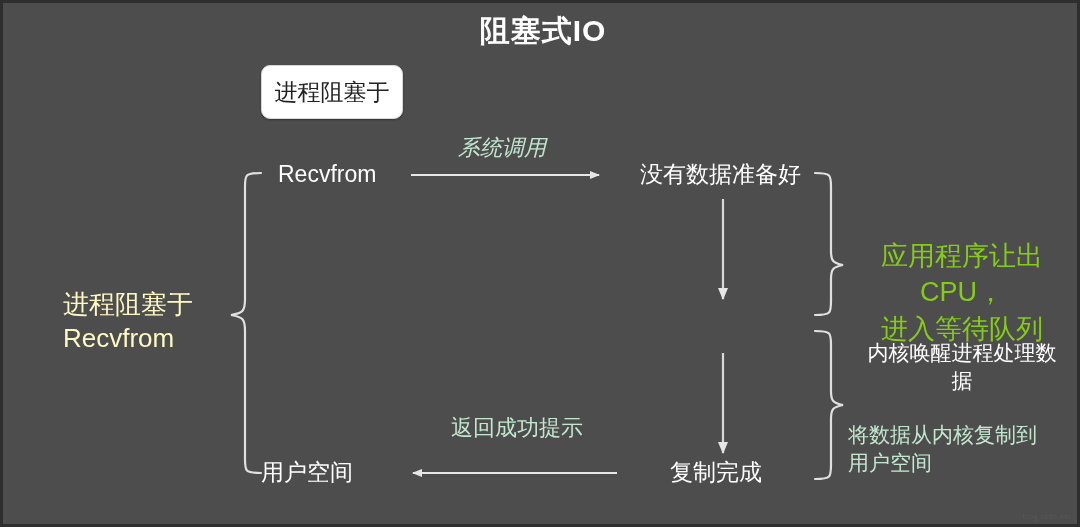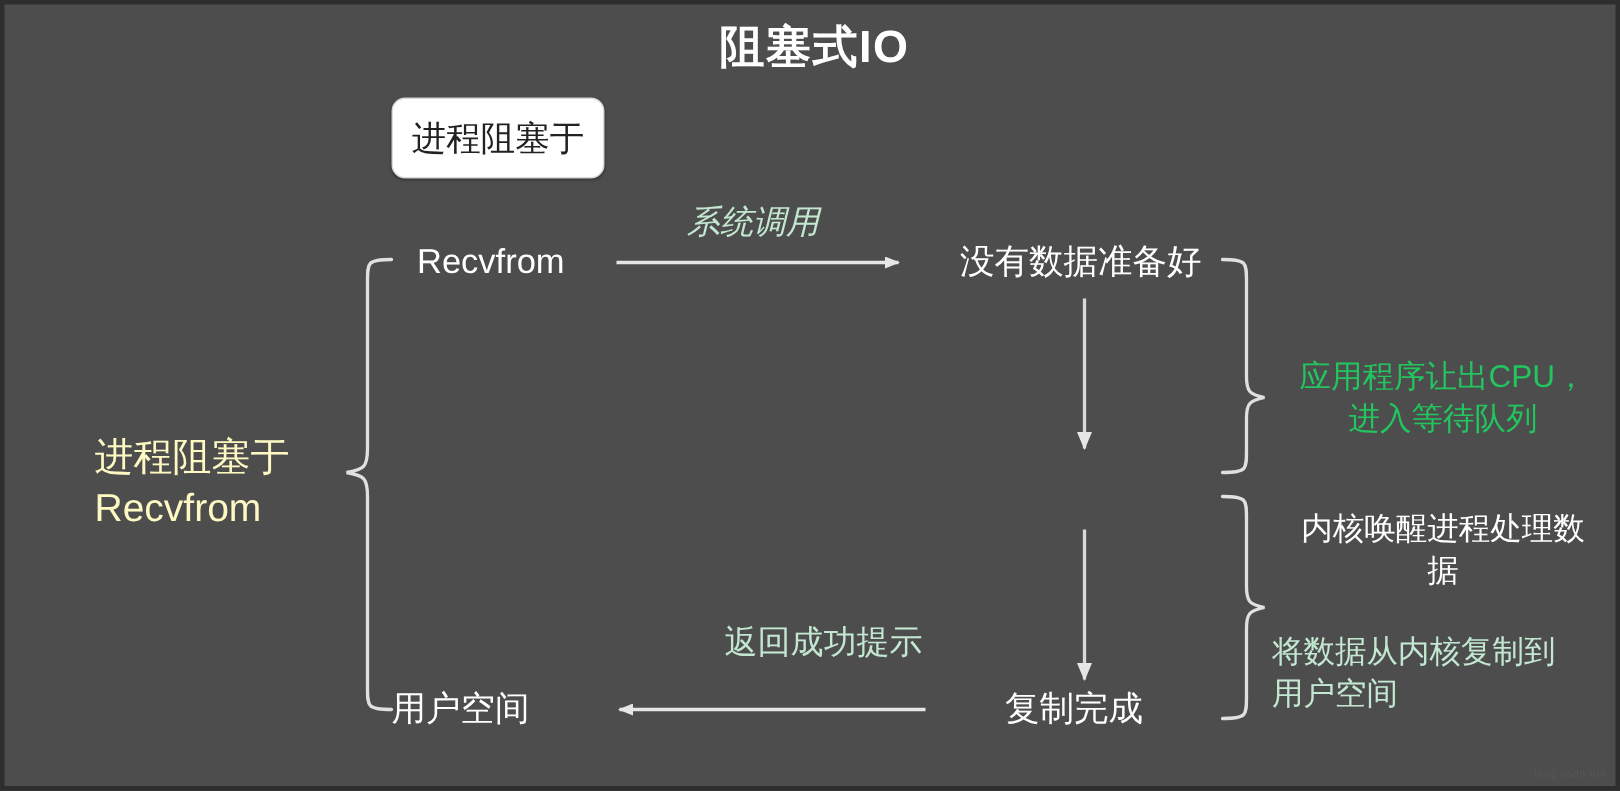--- a/index.html
+++ b/index.html
@@ -70,28 +70,28 @@
   }
 
   
   .green {
     color: #c3e7d0;
     font-size: 22px;
     line-height: 1.3;
     white-space: nowrap;
   }
   #lbl-syscall { left: 455px; top: 131px; font-style: italic; }
-  #lbl-return  { left: 448px; top: 411px; margin-left: 32px; }
+  #lbl-return  { left: 448px; top: 411px; }
 
   #ann-cpu {
     left: 845px; top: 235px;
     width: 228px;
     text-align: center;
-    color: #22c55e;
-    font-size: 21px;
+    color: #84cc16;
+    font-size: 27px;
     line-height: 1.35;
   }
   #ann-wake {
     left: 845px; top: 308px;
     width: 228px;
     text-align: center;
     color: #ffffff;
     font-size: 21px;
     line-height: 1.35;
     margin-top: 28px;

